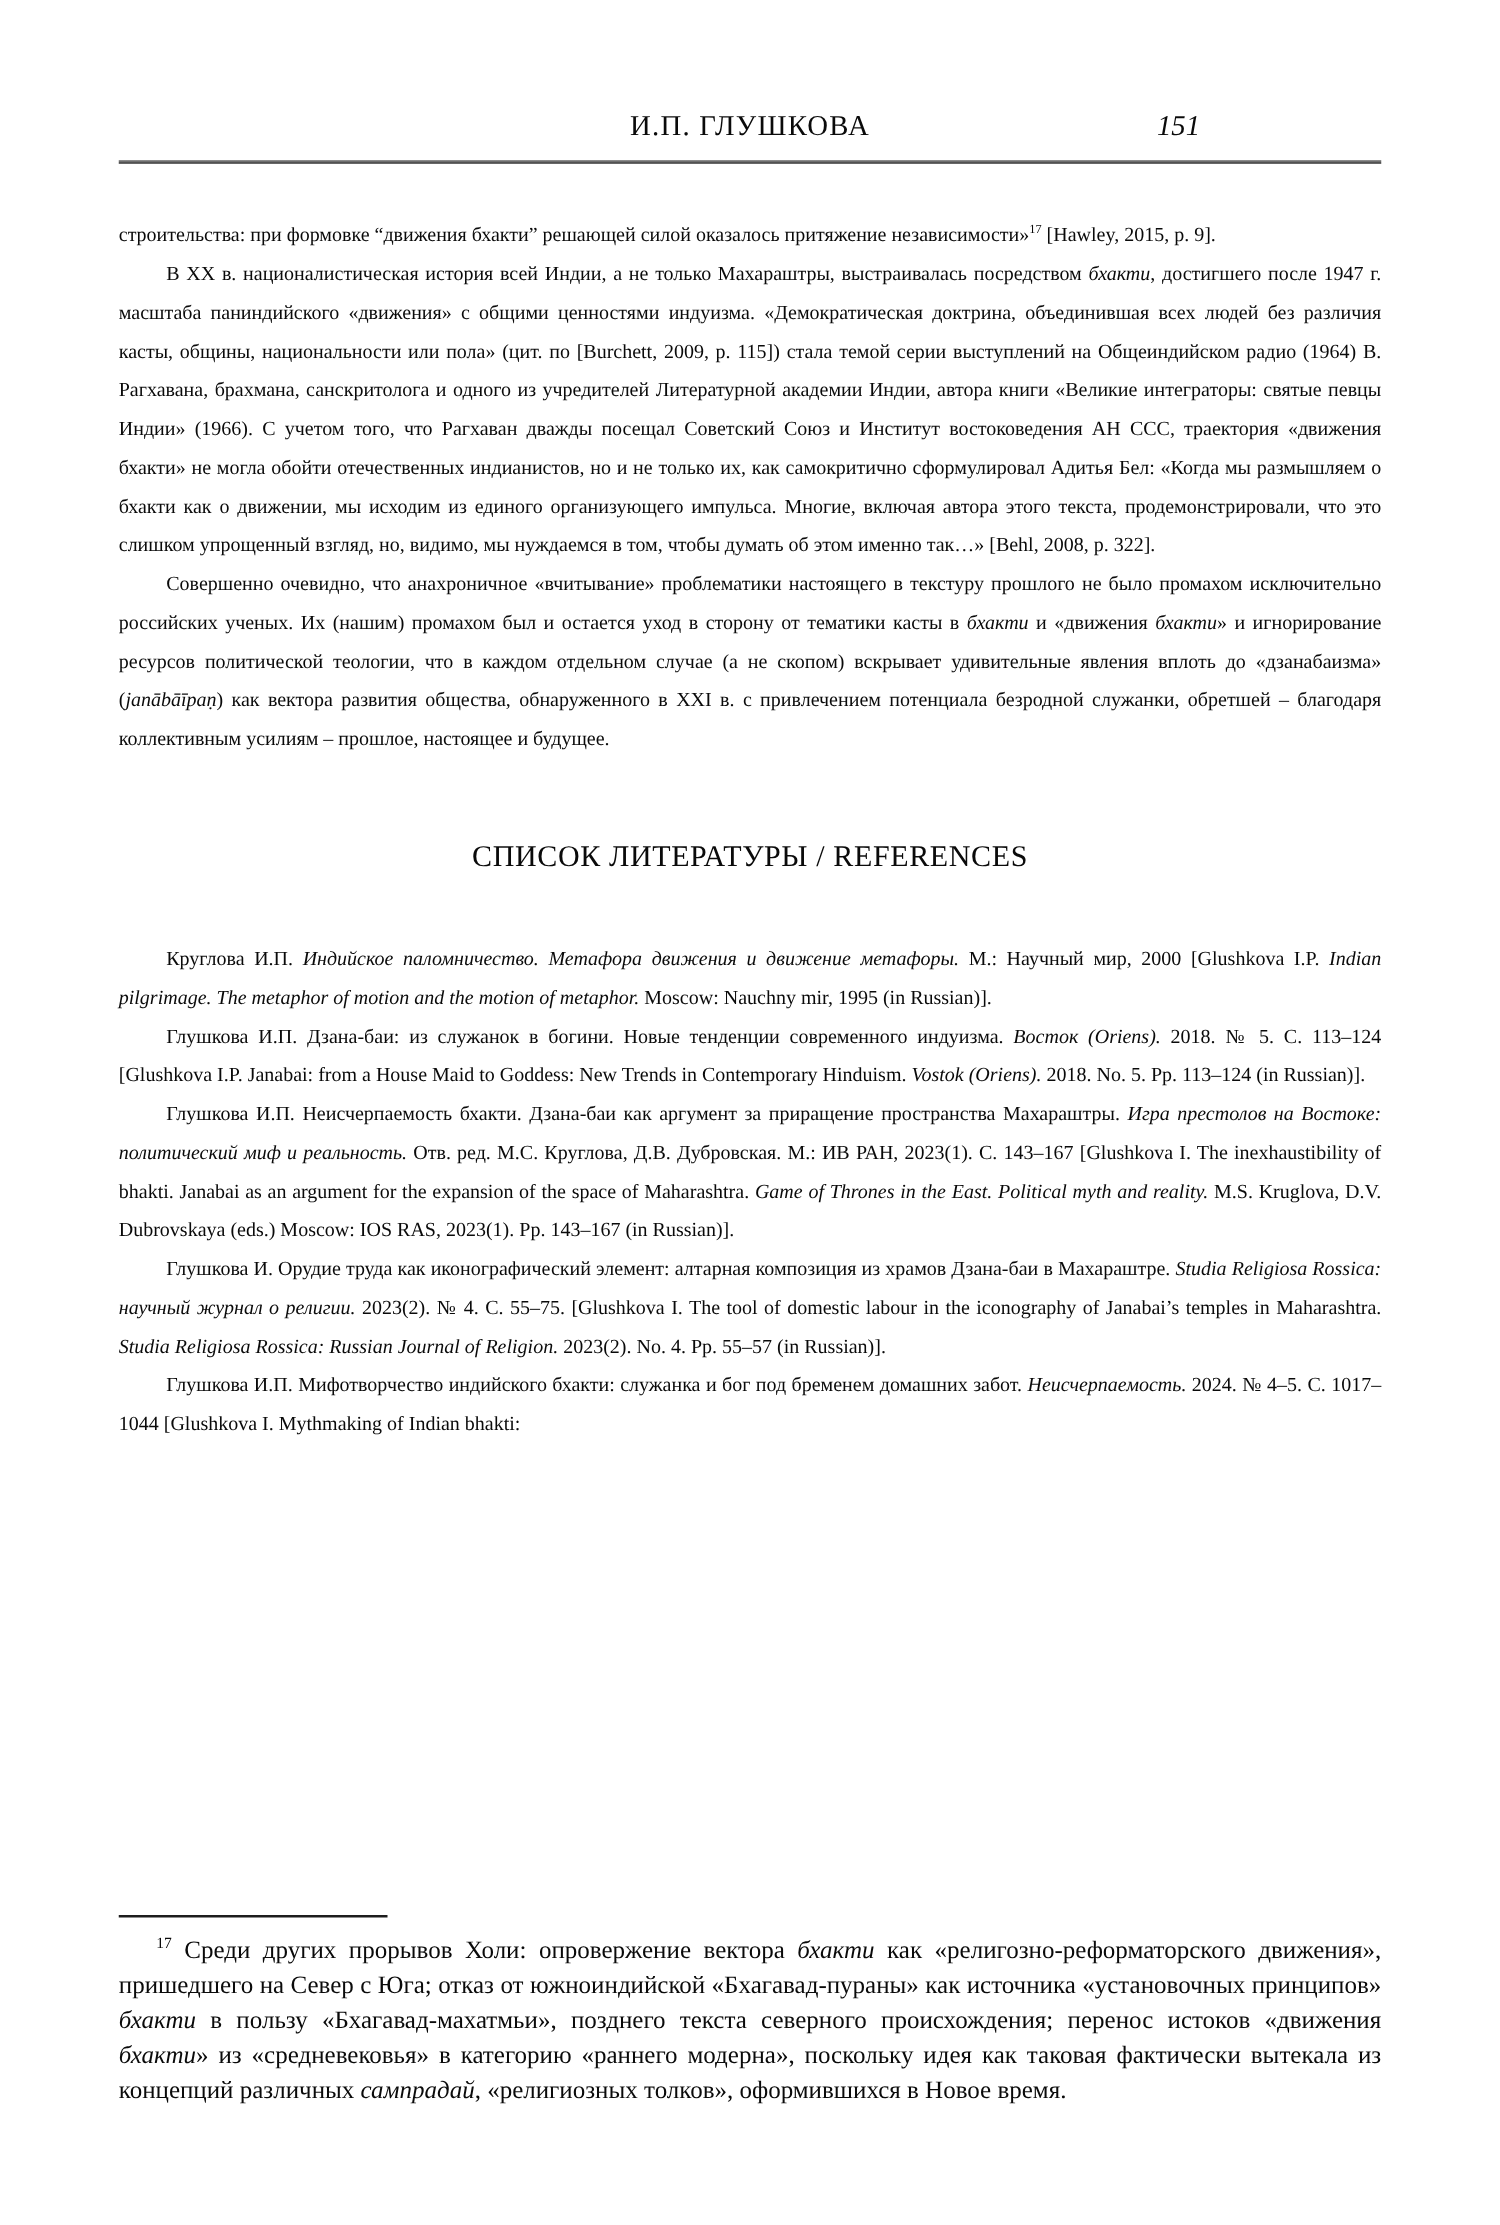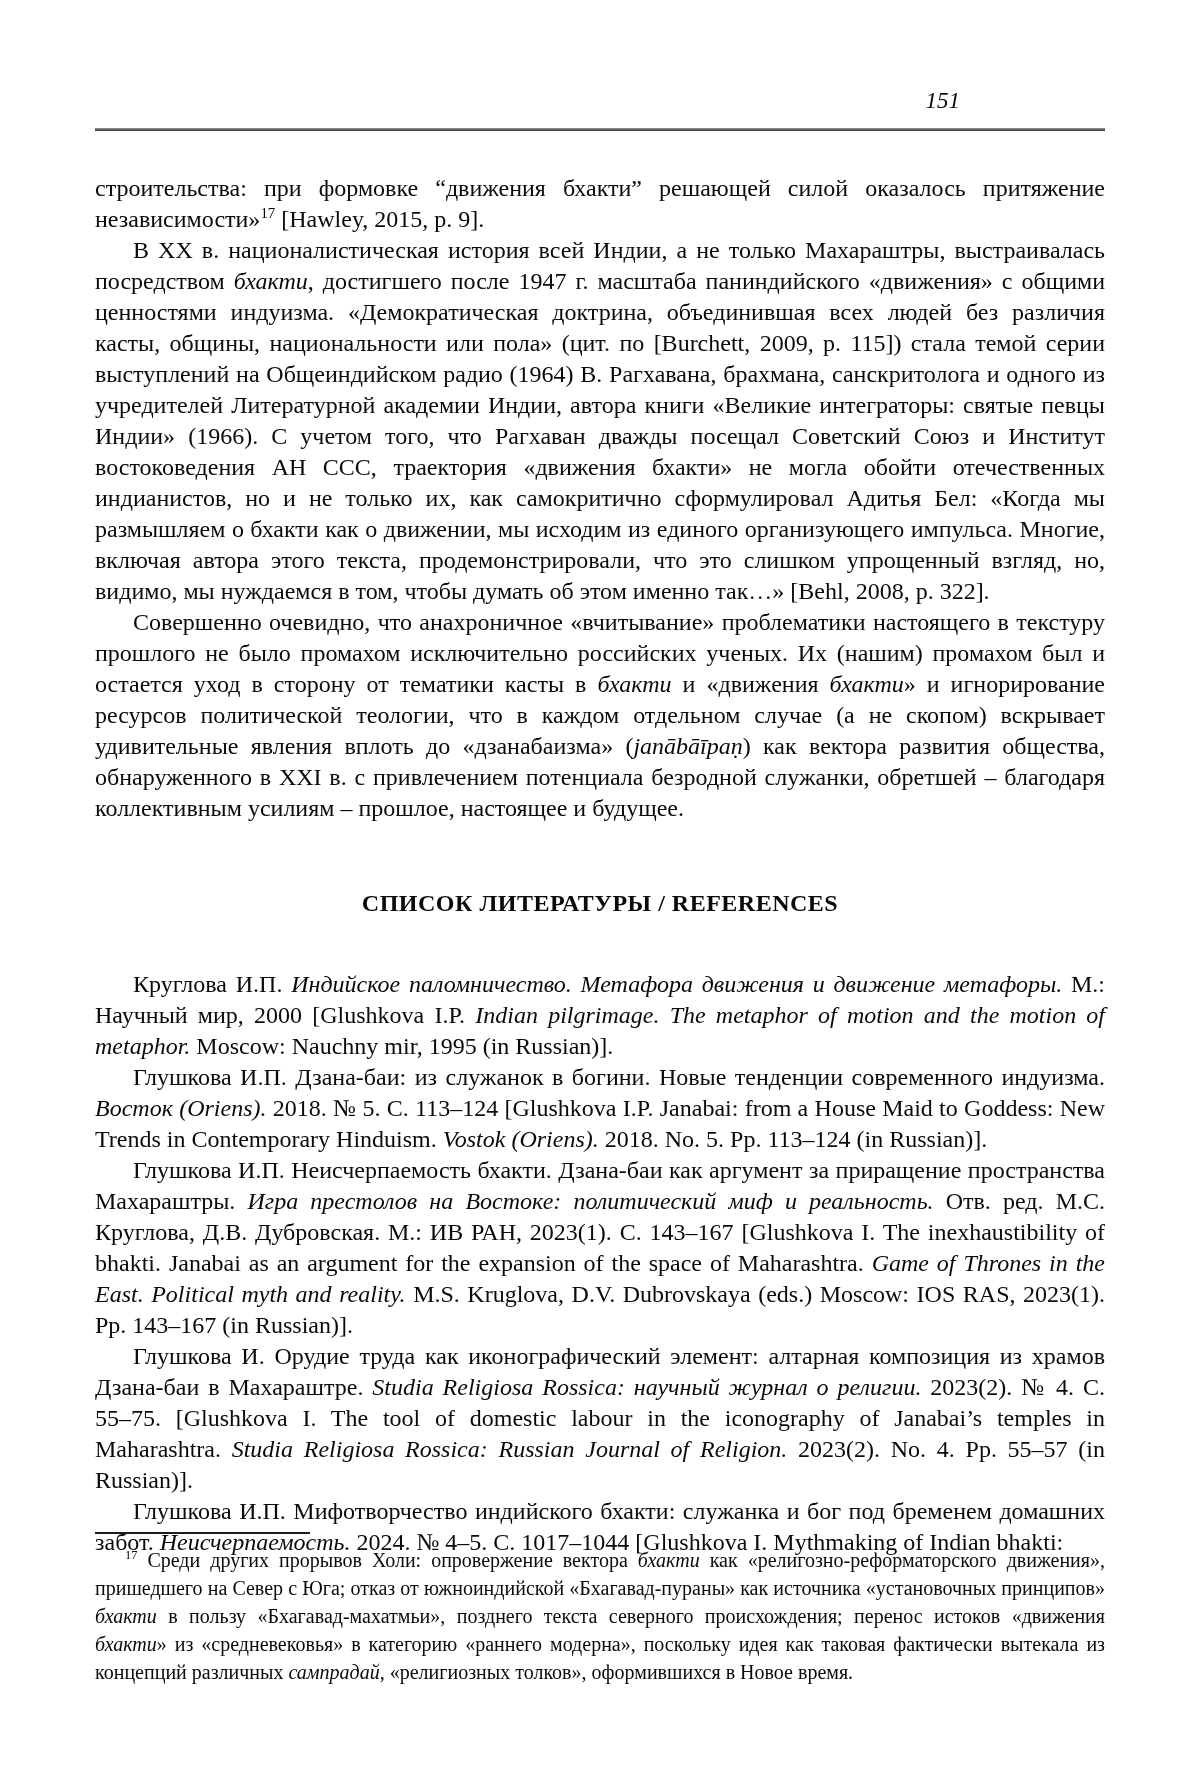--- a/index.html
+++ b/index.html
@@ -31,29 +31,29 @@
     font-style: italic;
   }
   .header-rule {
     height: 3px;
     background: linear-gradient(#9a9a9a, #2e2e2e);
     margin-top: 10px;
   }
   .article-body { margin-top: 42px; }
   .para {
     margin: 0;
-    font-size: 24px;
+    font-size: 16px;
     line-height: 31px;
     text-align: justify;
   }
   .para.indent { text-indent: 38px; }
   sup { font-size: 62%; line-height: 0; vertical-align: super; }
   .refs-heading {
     font-size: 24px;
-    font-weight: bold;
+    font-weight: normal;
     text-align: center;
     margin: 66px 0 52px 0;
     letter-spacing: 0.5px;
   }
   .footnote-area { position: absolute; left: 95px; right: 95px; top: 1532px; }
   .footnote-rule {
     width: 215px;
     height: 2px;
     background: #1d1d1d;
     margin-bottom: 12px;
@@ -64,20 +64,21 @@
     text-align: justify;
     text-indent: 30px;
   }
 </style>
 </head>
 <body>
 
 <div class="page">
 
   <header class="page-header">
+    <div class="running-title">И.П. ГЛУШКОВА</div>
     <div class="page-number">151</div>
   </header>
 
   <div class="header-rule"></div>
 
   <main class="article-body">
     <div>
         <p class="para"><span>строительства: при формовке “движения бхакти” решающей силой оказалось притяжение независимости»</span><sup>17</sup><span> [Hawley, 2015, p. 9].</span></p>
         <p class="para indent"><span>В XX в. националистическая история всей Индии, а не только Махараштры, выстраивалась посредством </span><i>бхакти</i><span>, достигшего после 1947 г. масштаба паниндийского «движения» с общими ценностями индуизма. «Демократическая доктрина, объединившая всех людей без различия касты, общины, национальности или пола» (цит. по [Burchett, 2009, p. 115]) стала темой серии выступлений на Общеиндийском радио (1964) В. Рагхавана, брахмана, санскритолога и одного из учредителей Литературной академии Индии, автора книги «Великие интеграторы: святые певцы Индии» (1966). С учетом того, что Рагхаван дважды посещал Советский Союз и Институт востоковедения АН ССС, траектория «движения бхакти» не могла обойти отечественных индианистов, но и не только их, как самокритично сформулировал Адитья Бел: «Когда мы размышляем о бхакти как о движении, мы исходим из единого организующего импульса. Многие, включая автора этого текста, продемонстрировали, что это слишком упрощенный взгляд, но, видимо, мы нуждаемся в том, чтобы думать об этом именно так…» [Behl, 2008, p. 322].</span></p>
         <p class="para indent"><span>Совершенно очевидно, что анахроничное «вчитывание» проблематики настоящего в текстуру прошлого не было промахом исключительно российских ученых. Их (нашим) промахом был и остается уход в сторону от тематики касты в </span><i>бхакти</i><span> и «движения </span><i>бхакти</i><span>» и игнорирование ресурсов политической теологии, что в каждом отдельном случае (а не скопом) вскрывает удивительные явления вплоть до «дзанабаизма» (</span><i>janābāīpaṇ</i><span>) как вектора развития общества, обнаруженного в XXI в. с привлечением потенциала безродной служанки, обретшей – благодаря коллективным усилиям – прошлое, настоящее и будущее.</span></p>

